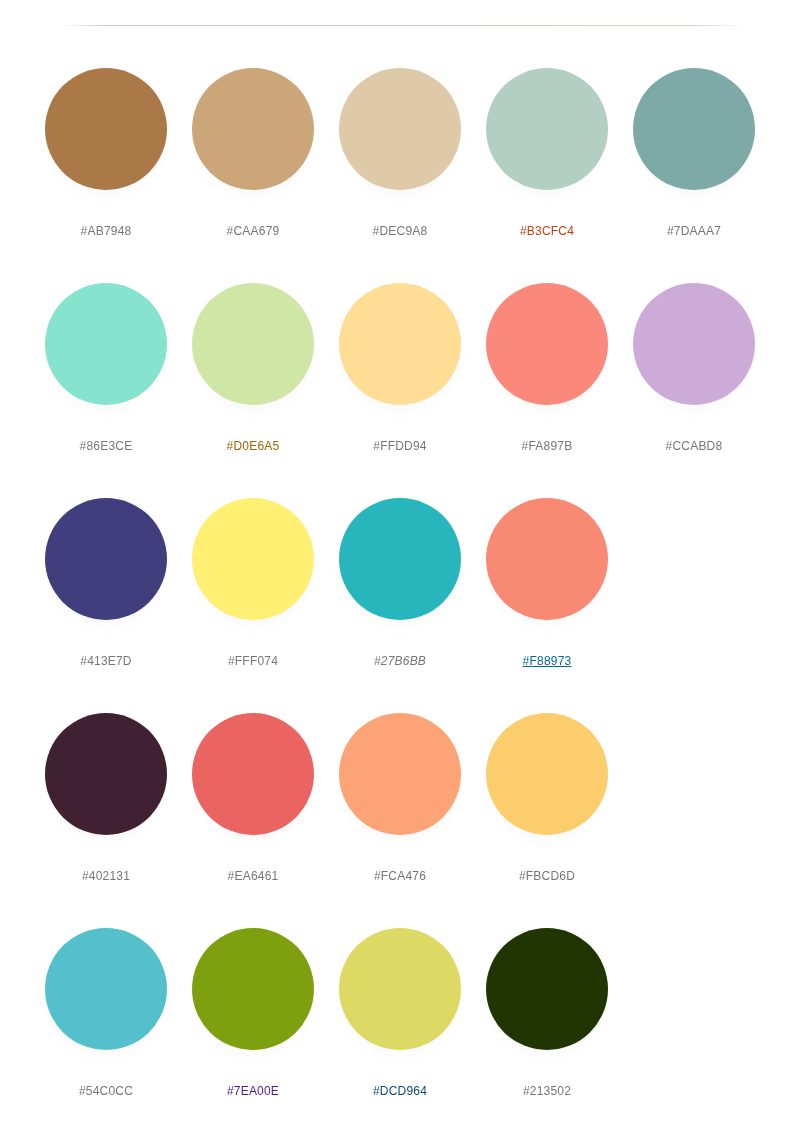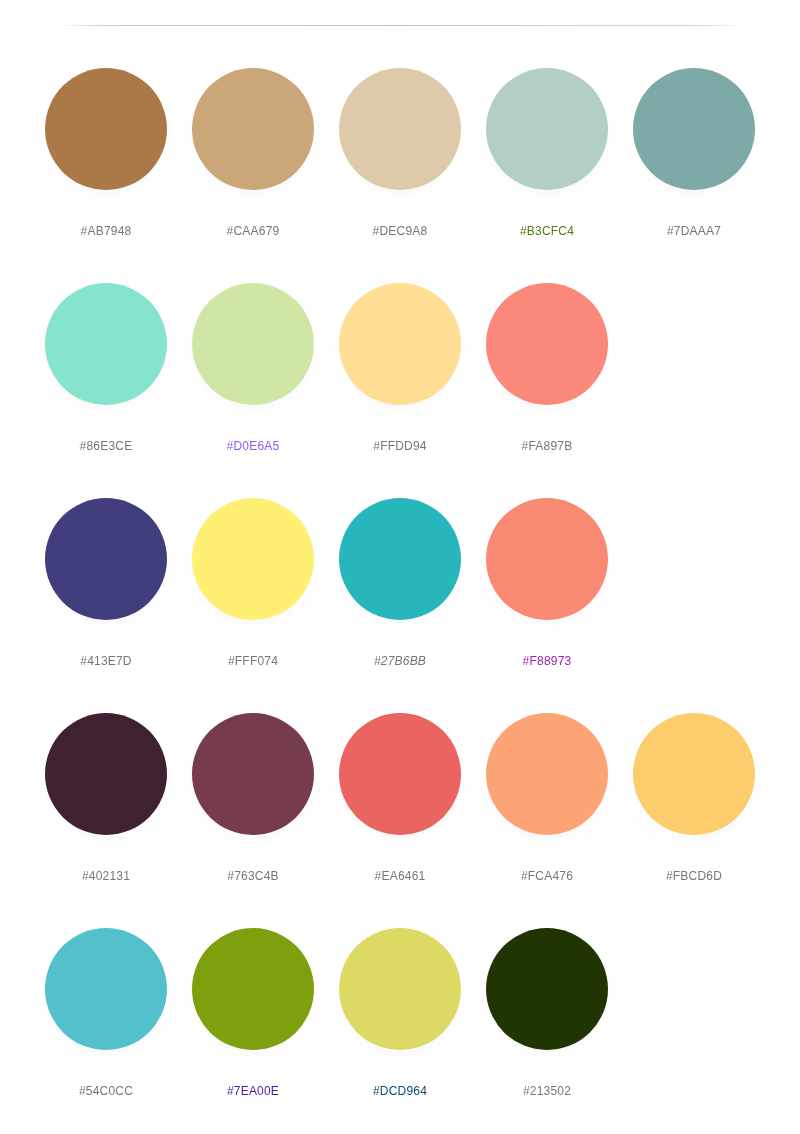--- a/index.html
+++ b/index.html
@@ -131,21 +131,21 @@
             <div class="swatch-shadow"></div>
             <div class="swatch-circle" style="background: rgb(222, 201, 168);"></div>
           </div>
           <div class="swatch-label" style="color: rgb(118, 118, 118);">#DEC9A8</div>
         </div>
         <div class="swatch-cell">
           <div class="swatch-circle-wrap">
             <div class="swatch-shadow"></div>
             <div class="swatch-circle" style="background: rgb(179, 207, 196);"></div>
           </div>
-          <div class="swatch-label" style="color: #4d7c0f;">#B3CFC4</div>
+          <div class="swatch-label" style="color: #c2410c;">#B3CFC4</div>
         </div>
         <div class="swatch-cell">
           <div class="swatch-circle-wrap">
             <div class="swatch-shadow"></div>
             <div class="swatch-circle" style="background: rgb(125, 170, 167);"></div>
           </div>
           <div class="swatch-label" style="color: rgb(118, 118, 118);">#7DAAA7</div>
         </div>
       </div>
       <div class="swatch-row">
@@ -154,36 +154,43 @@
             <div class="swatch-shadow"></div>
             <div class="swatch-circle" style="background: rgb(134, 227, 206);"></div>
           </div>
           <div class="swatch-label" style="color: rgb(118, 118, 118);">#86E3CE</div>
         </div>
         <div class="swatch-cell">
           <div class="swatch-circle-wrap">
             <div class="swatch-shadow"></div>
             <div class="swatch-circle" style="background: rgb(208, 230, 165);"></div>
           </div>
-          <div class="swatch-label" style="color: #8b5cf6;">#D0E6A5</div>
+          <div class="swatch-label" style="color: #a16207;">#D0E6A5</div>
         </div>
         <div class="swatch-cell">
           <div class="swatch-circle-wrap">
             <div class="swatch-shadow"></div>
             <div class="swatch-circle" style="background: rgb(255, 221, 148);"></div>
           </div>
           <div class="swatch-label" style="color: rgb(118, 118, 118); text-align: right;">#FFDD94</div>
         </div>
         <div class="swatch-cell">
           <div class="swatch-circle-wrap">
             <div class="swatch-shadow"></div>
             <div class="swatch-circle" style="background: rgb(250, 137, 123);"></div>
           </div>
           <div class="swatch-label" style="color: rgb(118, 118, 118);">#FA897B</div>
         </div>
+        <div class="swatch-cell">
+          <div class="swatch-circle-wrap">
+            <div class="swatch-shadow"></div>
+            <div class="swatch-circle" style="background: rgb(204, 171, 216);"></div>
+          </div>
+          <div class="swatch-label" style="color: rgb(118, 118, 118);">#CCABD8</div>
+        </div>
       </div>
       <div class="swatch-row">
         <div class="swatch-cell">
           <div class="swatch-circle-wrap">
             <div class="swatch-shadow"></div>
             <div class="swatch-circle" style="background: rgb(65, 62, 125);"></div>
           </div>
           <div class="swatch-label" style="color: rgb(118, 118, 118);">#413E7D</div>
         </div>
         <div class="swatch-cell">
@@ -198,41 +205,34 @@
             <div class="swatch-shadow"></div>
             <div class="swatch-circle" style="background: rgb(39, 182, 187);"></div>
           </div>
           <div class="swatch-label" style="color: rgb(118, 118, 118); font-style: italic;">#27B6BB</div>
         </div>
         <div class="swatch-cell">
           <div class="swatch-circle-wrap">
             <div class="swatch-shadow"></div>
             <div class="swatch-circle" style="background: rgb(248, 137, 115);"></div>
           </div>
-          <div class="swatch-label" style="color: #a21caf;">#F88973</div>
+          <div class="swatch-label" style="color: #0369a1; text-decoration: underline;">#F88973</div>
         </div>
       </div>
       <div class="swatch-row">
         <div class="swatch-cell">
           <div class="swatch-circle-wrap">
             <div class="swatch-shadow"></div>
             <div class="swatch-circle" style="background: rgb(64, 33, 49);"></div>
           </div>
           <div class="swatch-label" style="color: rgb(118, 118, 118);">#402131</div>
         </div>
         <div class="swatch-cell">
           <div class="swatch-circle-wrap">
             <div class="swatch-shadow"></div>
-            <div class="swatch-circle" style="background: rgb(118, 60, 75);"></div>
-          </div>
-          <div class="swatch-label" style="color: rgb(118, 118, 118);">#763C4B</div>
-        </div>
-        <div class="swatch-cell">
-          <div class="swatch-circle-wrap">
-            <div class="swatch-shadow"></div>
             <div class="swatch-circle" style="background: rgb(234, 100, 97);"></div>
           </div>
           <div class="swatch-label" style="color: rgb(118, 118, 118);">#EA6461</div>
         </div>
         <div class="swatch-cell">
           <div class="swatch-circle-wrap">
             <div class="swatch-shadow"></div>
             <div class="swatch-circle" style="background: rgb(252, 164, 118);"></div>
           </div>
           <div class="swatch-label" style="color: rgb(118, 118, 118);">#FCA476</div>

